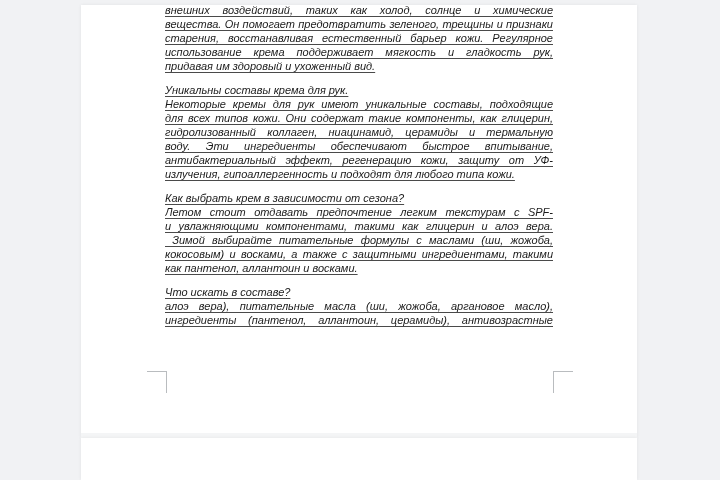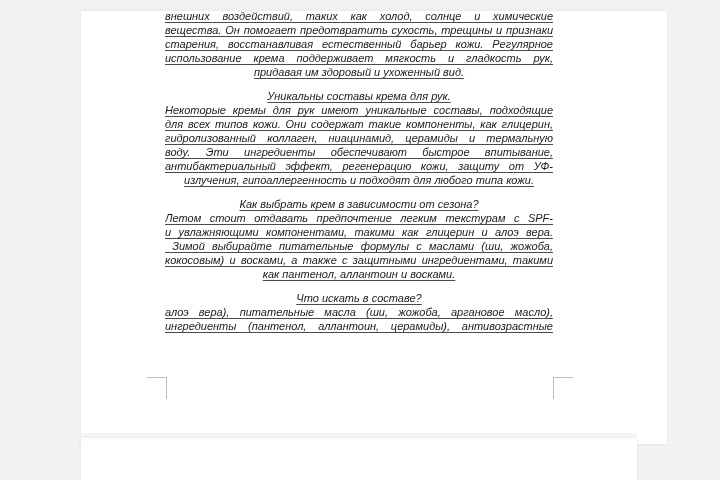--- a/index.html
+++ b/index.html
@@ -10,21 +10,21 @@
     background:#f1f2f4;
     font-family:"Liberation Sans", sans-serif;
   }
   .page{
     position:absolute;
     left:81px;
     width:556px;
     background:#ffffff;
     box-shadow:0 0 3px rgba(60,64,67,0.08);
   }
-  .page-1{top:11px;height:433px;padding-left:30px;}
+  .page-1{top:5px;height:433px;}
   .page-gap{
     position:absolute;
     left:81px;top:433px;
     width:556px;height:5px;
     background:#f4f5f6;
   }
   .page-2{top:438px;height:42px;}
   .text-block{
     position:absolute;
     left:84px;top:-2px;
@@ -33,21 +33,21 @@
     font-size:11px;
     line-height:14px;
     font-style:italic;
   }
   .para{margin:0 0 10px 0;padding:0;}
   .para:last-child{margin-bottom:0;}
   .ln{
     height:14px;
     overflow:hidden;
     white-space:normal;
-    text-align:center;
+    text-align:left;
     text-decoration:underline;
     text-decoration-thickness:1px;
     text-decoration-color:#4a4a4a;
     text-underline-offset:2px;
   }
   .ln.j{
     text-align:justify;
     text-align-last:justify;
   }
   .crop-mark{
@@ -68,21 +68,21 @@
 </style>
 </head>
 <body>
 
 <div class="screen">
 
   <div class="page page-1">
     <div class="text-block" id="text-block">
         <div class="para">
           <div class="ln j">внешних воздействий, таких как холод, солнце и химические</div>
-          <div class="ln j">вещества. Он помогает предотвратить сухость, трещины и признаки</div>
+          <div class="ln j">вещества. Он помогает предотвратить зеленого, трещины и признаки</div>
           <div class="ln j">старения, восстанавливая естественный барьер кожи. Регулярное</div>
           <div class="ln j">использование крема поддерживает мягкость и гладкость рук,</div>
           <div class="ln">придавая им здоровый и ухоженный вид.</div>
         </div>
         <div class="para">
           <div class="ln">Уникальны составы крема для рук.</div>
           <div class="ln j">Некоторые кремы для рук имеют уникальные составы, подходящие</div>
           <div class="ln j">для всех типов кожи. Они содержат такие компоненты, как глицерин,</div>
           <div class="ln j">гидролизованный коллаген, ниацинамид, церамиды и термальную</div>
           <div class="ln j">воду. Эти ингредиенты обеспечивают быстрое впитывание,</div>

